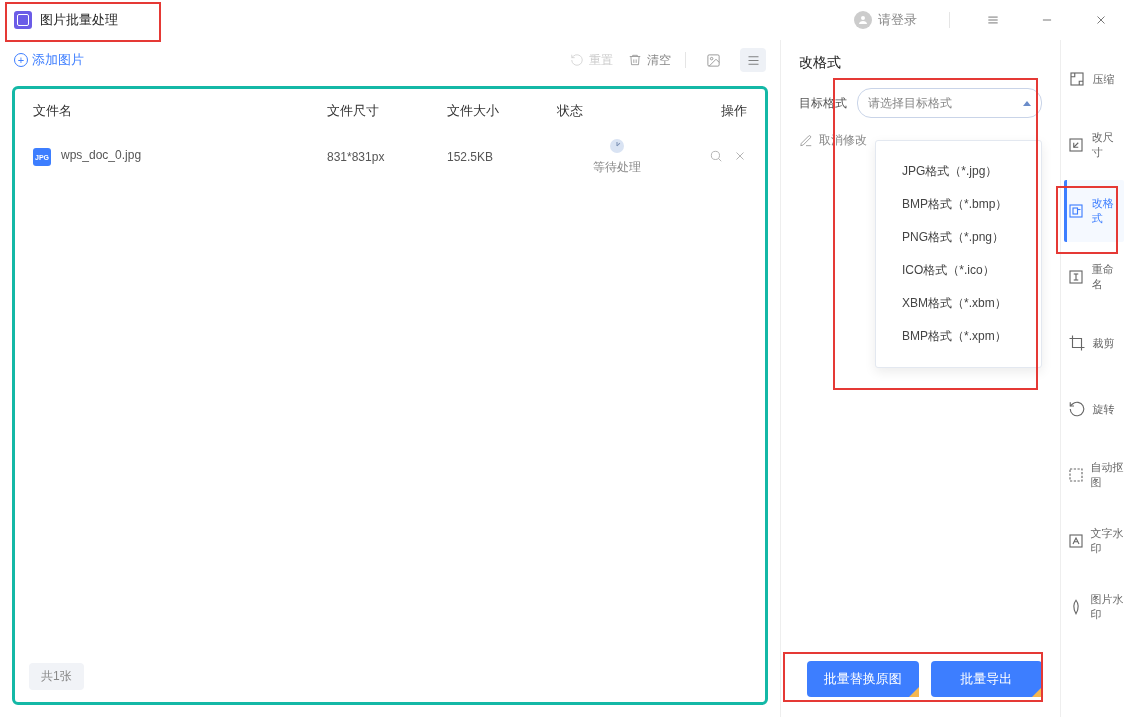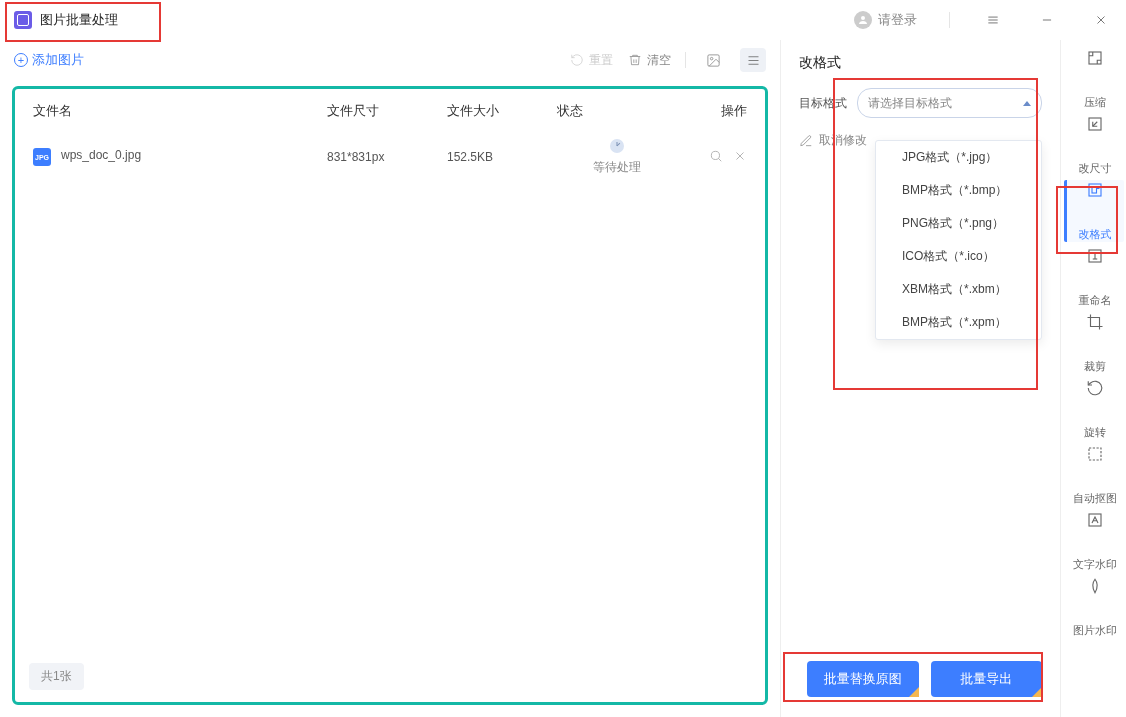--- a/index.html
+++ b/index.html
@@ -54,29 +54,29 @@
 
 .mid-panel { flex:1; border-left:1px solid #eee; padding: 14px 18px; display:flex; flex-direction:column; position:relative; }
 .panel-title { font-size:14px; color:#222; margin-bottom:16px; }
 .form-row { display:flex; align-items:center; gap:10px; margin-bottom:14px; }
 .form-label { font-size:12px; color:#555; white-space:nowrap; }
 .select-box { flex:1; height:30px; border:1px solid #c9d4e8; border-radius:14px; display:flex; align-items:center; padding:0 10px; font-size:12px; color:#888; position:relative; background:#fff; cursor:pointer; }
 .select-box .caret { margin-left:auto; width:0;height:0;border-left:4px solid transparent;border-right:4px solid transparent;border-bottom:5px solid #6a8cc9; }
 .cancel-row { display:flex; align-items:center; gap:6px; color:#888; font-size:12px; cursor:pointer; }
 .cancel-row svg { width:14px; height:14px; stroke:#888; fill:none; stroke-width:1.3; }
 
-.dropdown { position:absolute; top:100px; left:94px; right:18px; background:#fff; border:1px solid #e3e8f0; border-radius:3px; box-shadow:0 4px 12px rgba(0,0,0,0.08); padding:0 0; z-index:10; }
+.dropdown { position:absolute; top:100px; left:94px; right:18px; background:#fff; border:1px solid #e3e8f0; border-radius:3px; box-shadow:0 4px 12px rgba(0,0,0,0.08); padding:14px 0; z-index:10; }
 .dd-item { padding:8px 26px; font-size:12px; color:#444; cursor:pointer; }
 
 .action-row { margin-top:auto; display:flex; gap:12px; padding-bottom:6px;padding-left:8px; }
 .btn-primary { flex:1; height:36px; background:#3d7eff; color:#fff; border:none; border-radius:4px; font-size:13px; cursor:pointer; position:relative; }
 .btn-corner { position:absolute; right:0; bottom:0; width:0; height:0; border-left:10px solid transparent; border-bottom:10px solid #f5b74f; }
 
 .right-rail { width:66px; border-left:1px solid #eee; display:flex; flex-direction:column; align-items:center; padding-top:8px; gap:4px; }
-.rail-item { width:60px; height:62px; display:flex; flex-direction:column; align-items:center; justify-content:space-between; gap:6px; cursor:pointer; border-left:3px solid transparent; color:#666; border-radius:2px; }
+.rail-item { width:60px; height:62px; display:flex; flex-direction:row; align-items:center; justify-content:flex-start; gap:6px; cursor:pointer; border-left:3px solid transparent; color:#666; border-radius:2px; }
 .rail-item.active { color:#3d7eff; border-left:3px solid #3d7eff; background:#f5f9ff; }
 .rail-icon { width:20px; height:20px; display:flex; align-items:center; justify-content:center; }
 .rail-icon svg { width:18px; height:18px; stroke:currentColor; fill:none; stroke-width:1.5; }
 .rail-label { font-size:11px; }
 
 .hl { position:absolute; border:2px solid #e53935; pointer-events:none; z-index:50; }
 </style>
 </head>
 <body>
 

